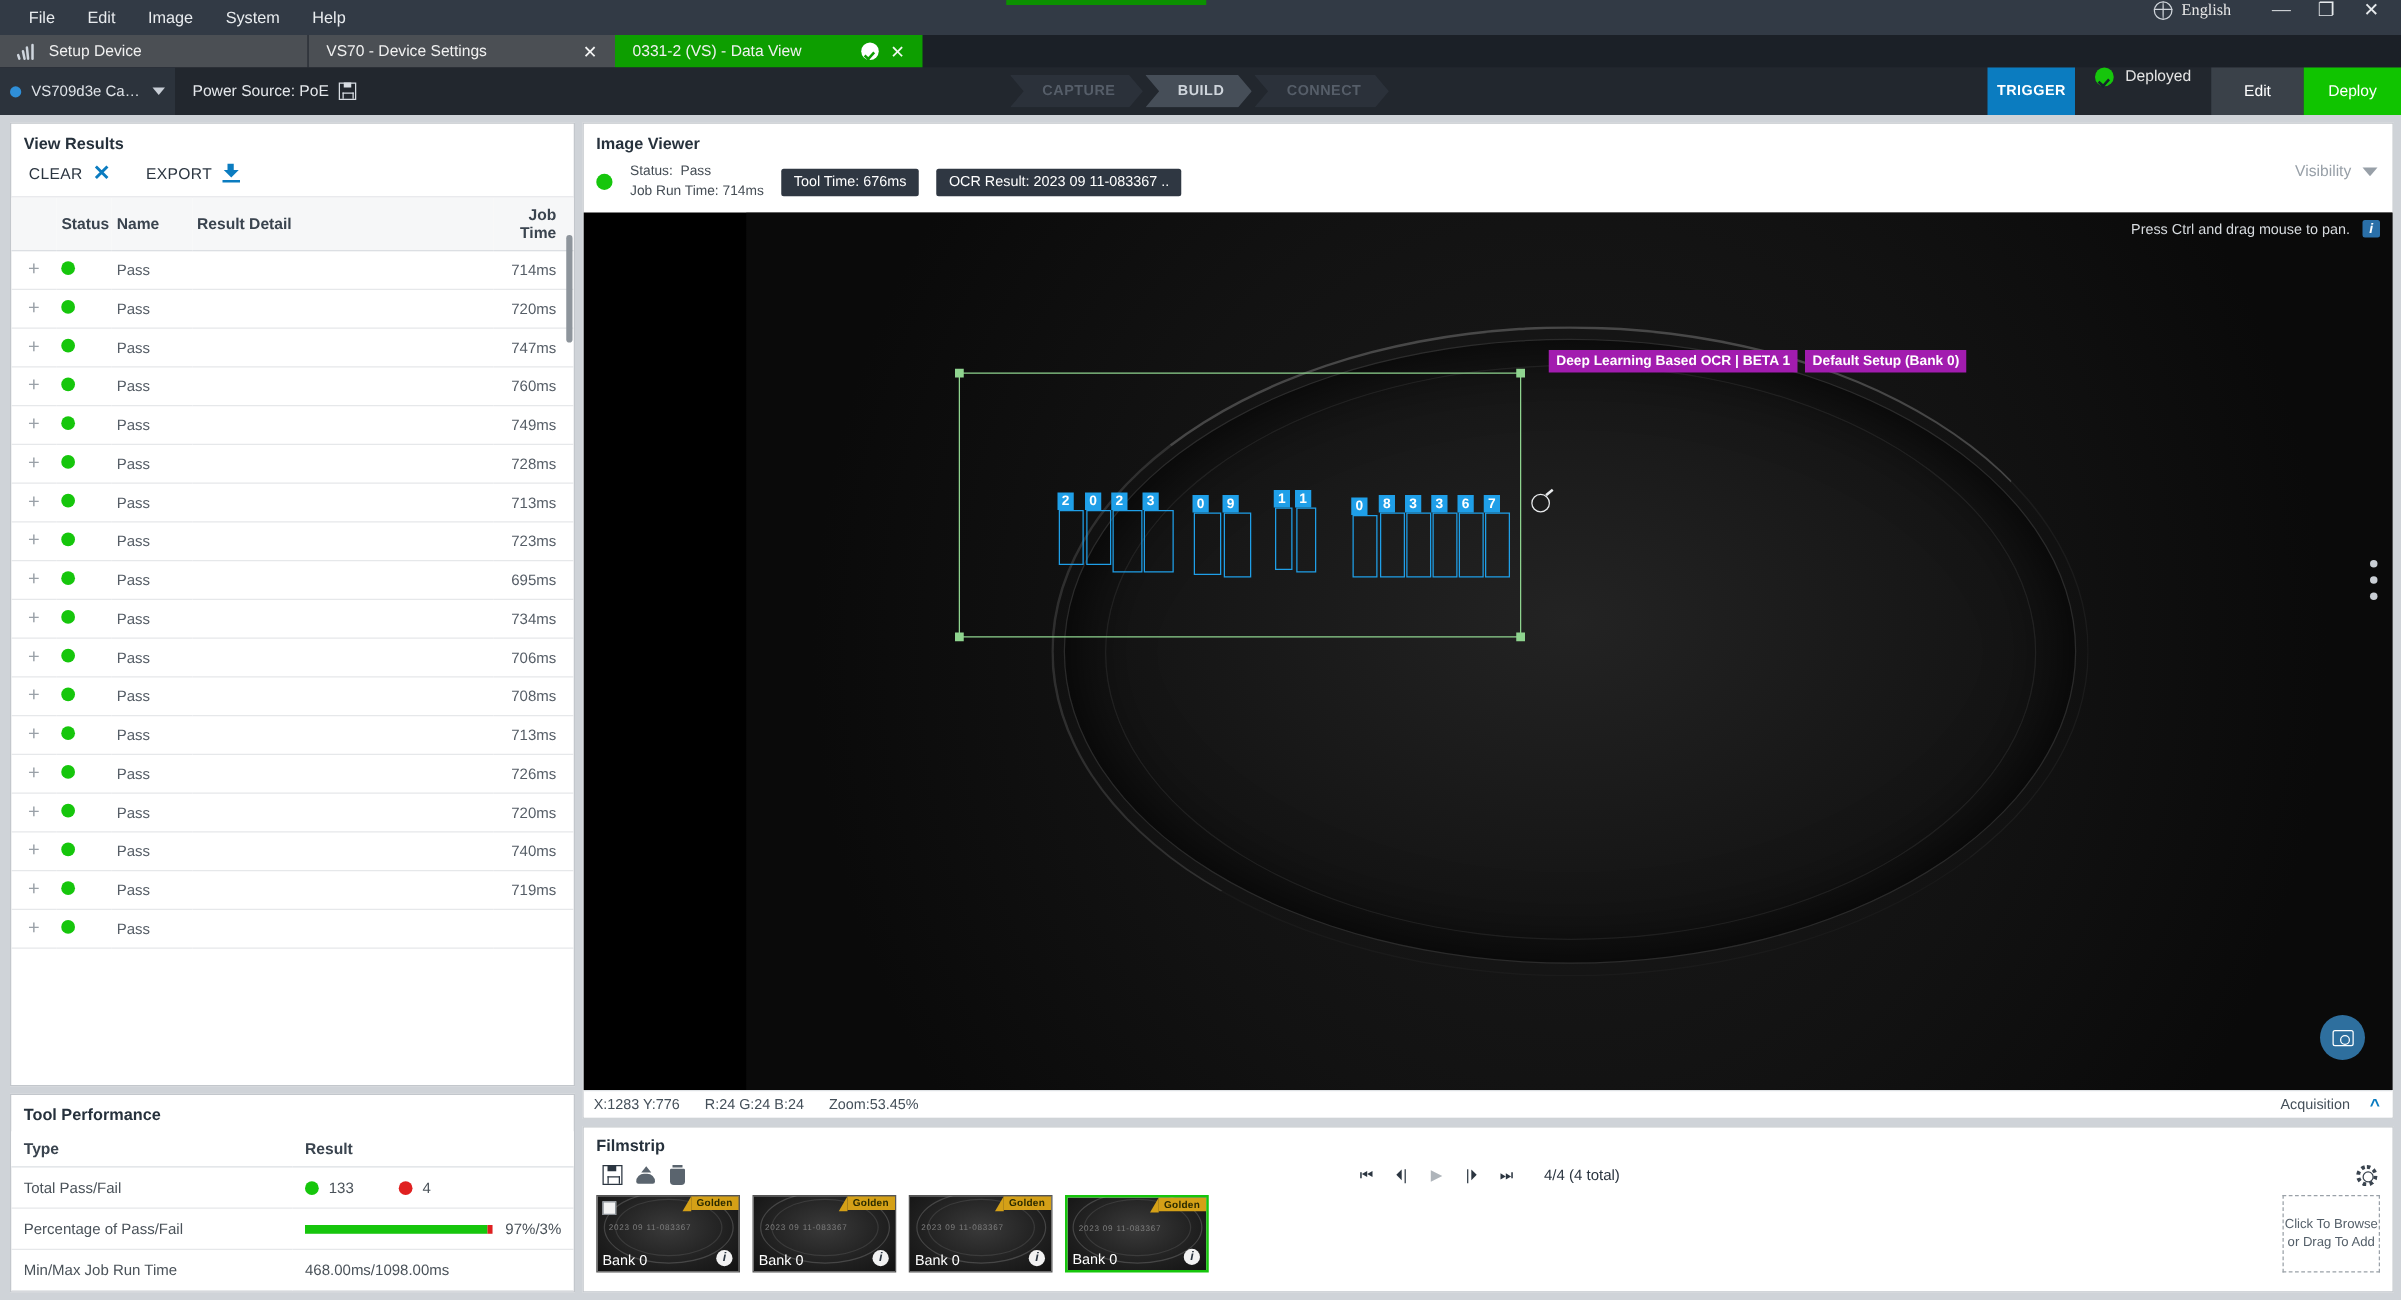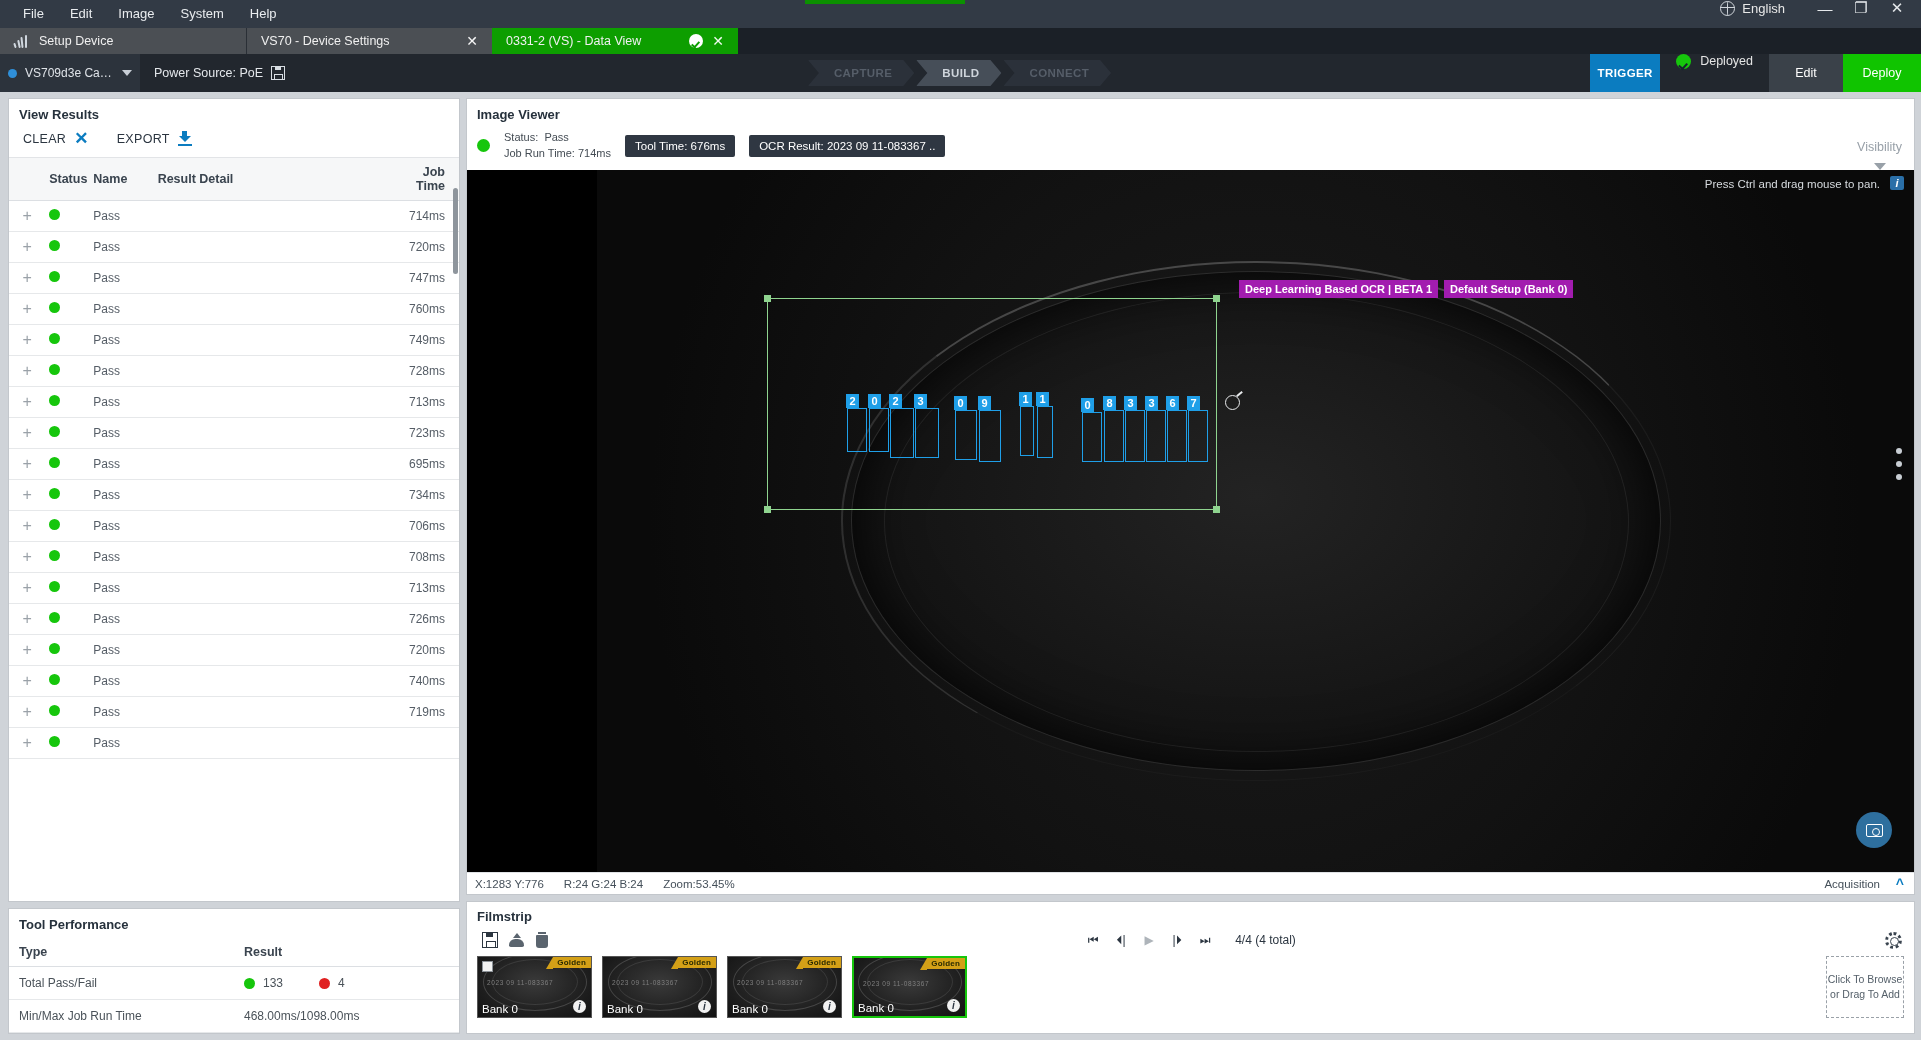--- a/index.html
+++ b/index.html
@@ -14,21 +14,21 @@
   .app { width:1921px; height:1040px; display:flex; flex-direction:column; }
 
   
   .menubar {
     height:28px; background:#323a45; display:flex; align-items:center;
     padding-left:10px; position:relative; flex:0 0 28px;
   }
   .menubar .mi {
     padding:0 13px; font-size:13px; color:#e9ecef; line-height:28px; cursor:default;
   }
-  .menu-right { position:absolute; right:6px; top:0; height:16px; display:flex; align-items:center; }
+  .menu-right { position:absolute; right:6px; top:0; height:16px; display:flex; align-items:center;font-family:Liberation Serif, serif; }
   .lang { display:flex; align-items:center; gap:7px; margin-right:22px; font-size:13px; }
   .globe { width:15px; height:15px; border:1.4px solid #cfd4da; border-radius:50%; position:relative; display:inline-block; }
   .globe:before { content:""; position:absolute; left:-1px; top:5.5px; width:15px; height:1.3px; background:#cfd4da; }
   .globe:after { content:""; position:absolute; left:5.6px; top:-1px; width:1.3px; height:15px; background:#cfd4da; border-radius:50%; box-shadow:0 0 0 0 transparent; }
   .wbtn { width:36px; height:28px; display:flex; align-items:center; justify-content:center; color:#e6e9ec; font-size:15px; }
 
   
   .topsliver { position:absolute; left:805px; top:0; width:160px; height:4px; background:#0b9000; }
 
   
@@ -142,21 +142,21 @@
   .pct { font-size:12px; color:#4a5259; white-space:nowrap; }
 
   
   .right { flex:1 1 auto; display:flex; flex-direction:column; min-width:0; padding:6px 6px 6px 0; gap:6px; }
   .viewer { background:#fff; border:1px solid #c3c7cc; display:flex; flex-direction:column; flex:1 1 auto; min-height:0; }
   .viewer-title { font-size:13px; color:#26313c; font-weight:bold; padding:8px 10px 6px 10px; }
   .vstatus { display:flex; align-items:center; gap:14px; padding:2px 10px 8px 10px; position:relative; }
   .vstatus .sdot { width:13px;height:13px;border-radius:50%;background:#16c60c;flex:0 0 13px; }
   .stxt { font-size:11px; color:#444c54; line-height:1.45; }
   .chip { background:#2f3742; color:#fff; font-size:11.5px; padding:5px 10px; border-radius:2px; white-space:nowrap; }
-  .vis { position:absolute; right:12px; top:12px; display:flex; align-items:center; gap:9px; font-size:12.5px; color:#98a0a8;flex-direction:column; }
+  .vis { position:absolute; right:12px; top:2px; display:flex; align-items:center; gap:9px; font-size:12.5px; color:#98a0a8; }
   .vis .cv { width:0;height:0;border-left:6px solid transparent;border-right:6px solid transparent;border-top:7px solid #98a0a8;}
 
   .canvas { flex:1 1 auto; background:#000; position:relative; overflow:hidden; min-height:0;padding-left:39px; }
   .img-bg {
     position:absolute; left:130px; top:0; right:0; bottom:0;
     background:
       radial-gradient(ellipse 46% 92% at 50% 50%, #1b1b1b 0%, #121212 60%, #0a0a0a 100%);
   }
   .plate {
     position:absolute; left:50%; top:50%; transform:translate(-50%,-50%);
@@ -515,20 +515,32 @@
                 <div class="pf-row">
                   <span class="gdot"></span>
                   <span>133</span>
                   <span class="sep"></span>
                   <span class="rdot"></span>
                   <span>4</span>
                 </div>
               </td>
             </tr>
             <tr>
+              <td class="k">Percentage of Pass/Fail</td>
+              <td>
+                <div class="bar-wrap">
+                  <span class="bar">
+                      <b id="bar-pass" style="width: 97%;"></b>
+                      <i id="bar-fail" style="width: 3%;"></i>
+                    </span>
+                  <span class="pct">97%/3%</span>
+                </div>
+              </td>
+            </tr>
+            <tr>
               <td class="k">Min/Max Job Run Time</td>
               <td>468.00ms/1098.00ms</td>
             </tr>
           </tbody>
         </table>
       </div>
     </div>
 
     <div class="right">
 

